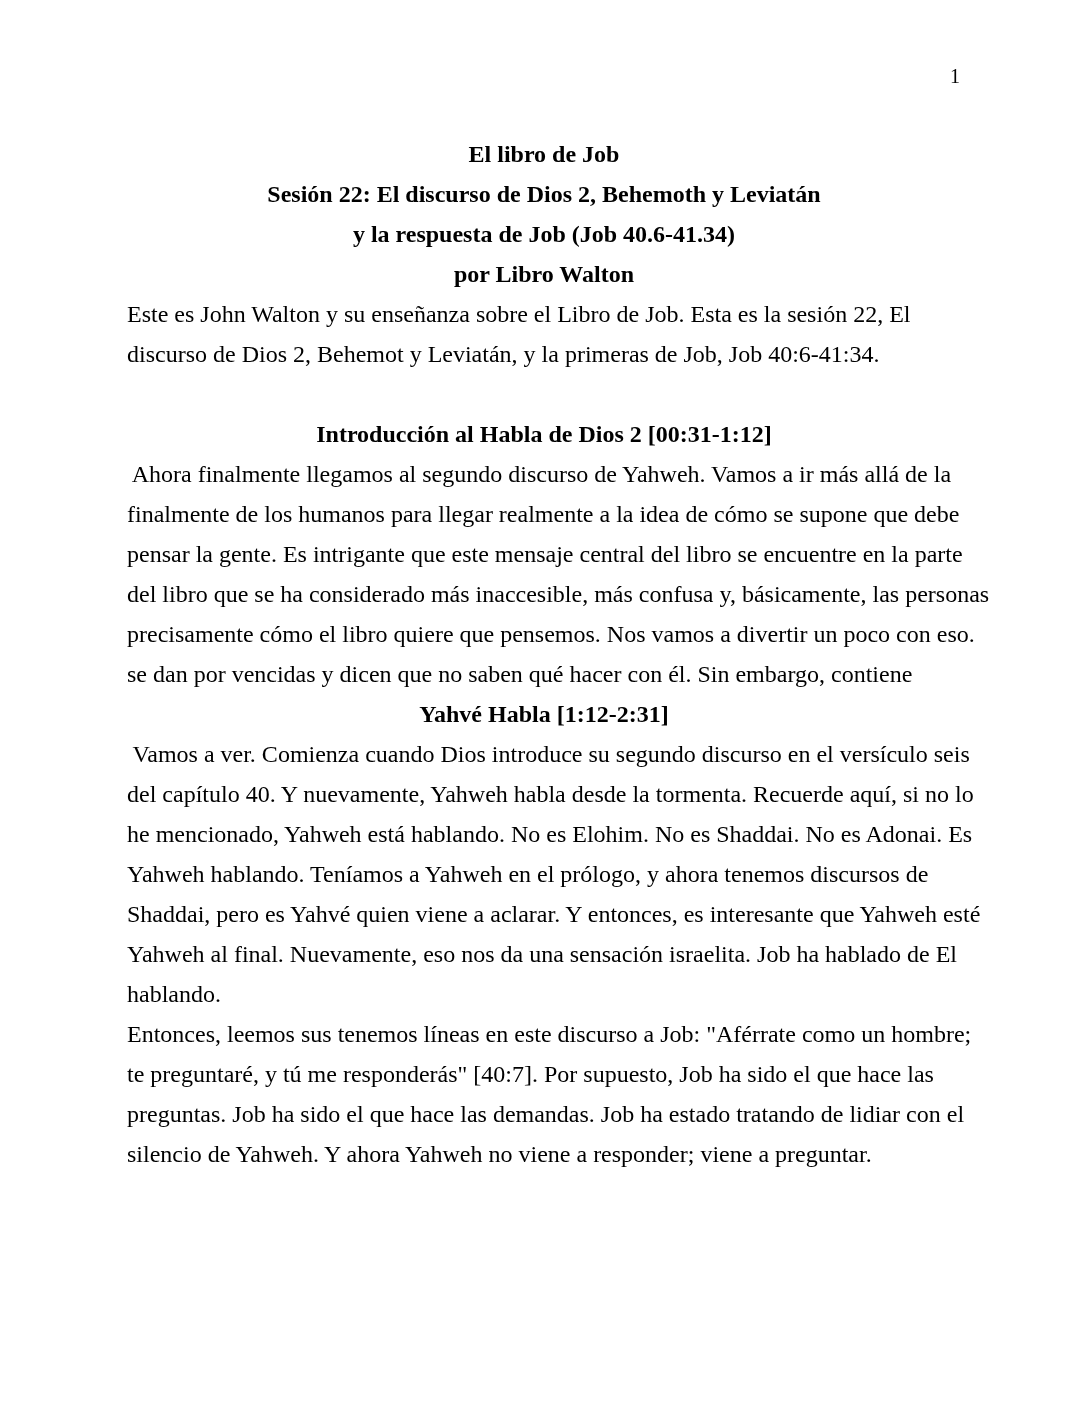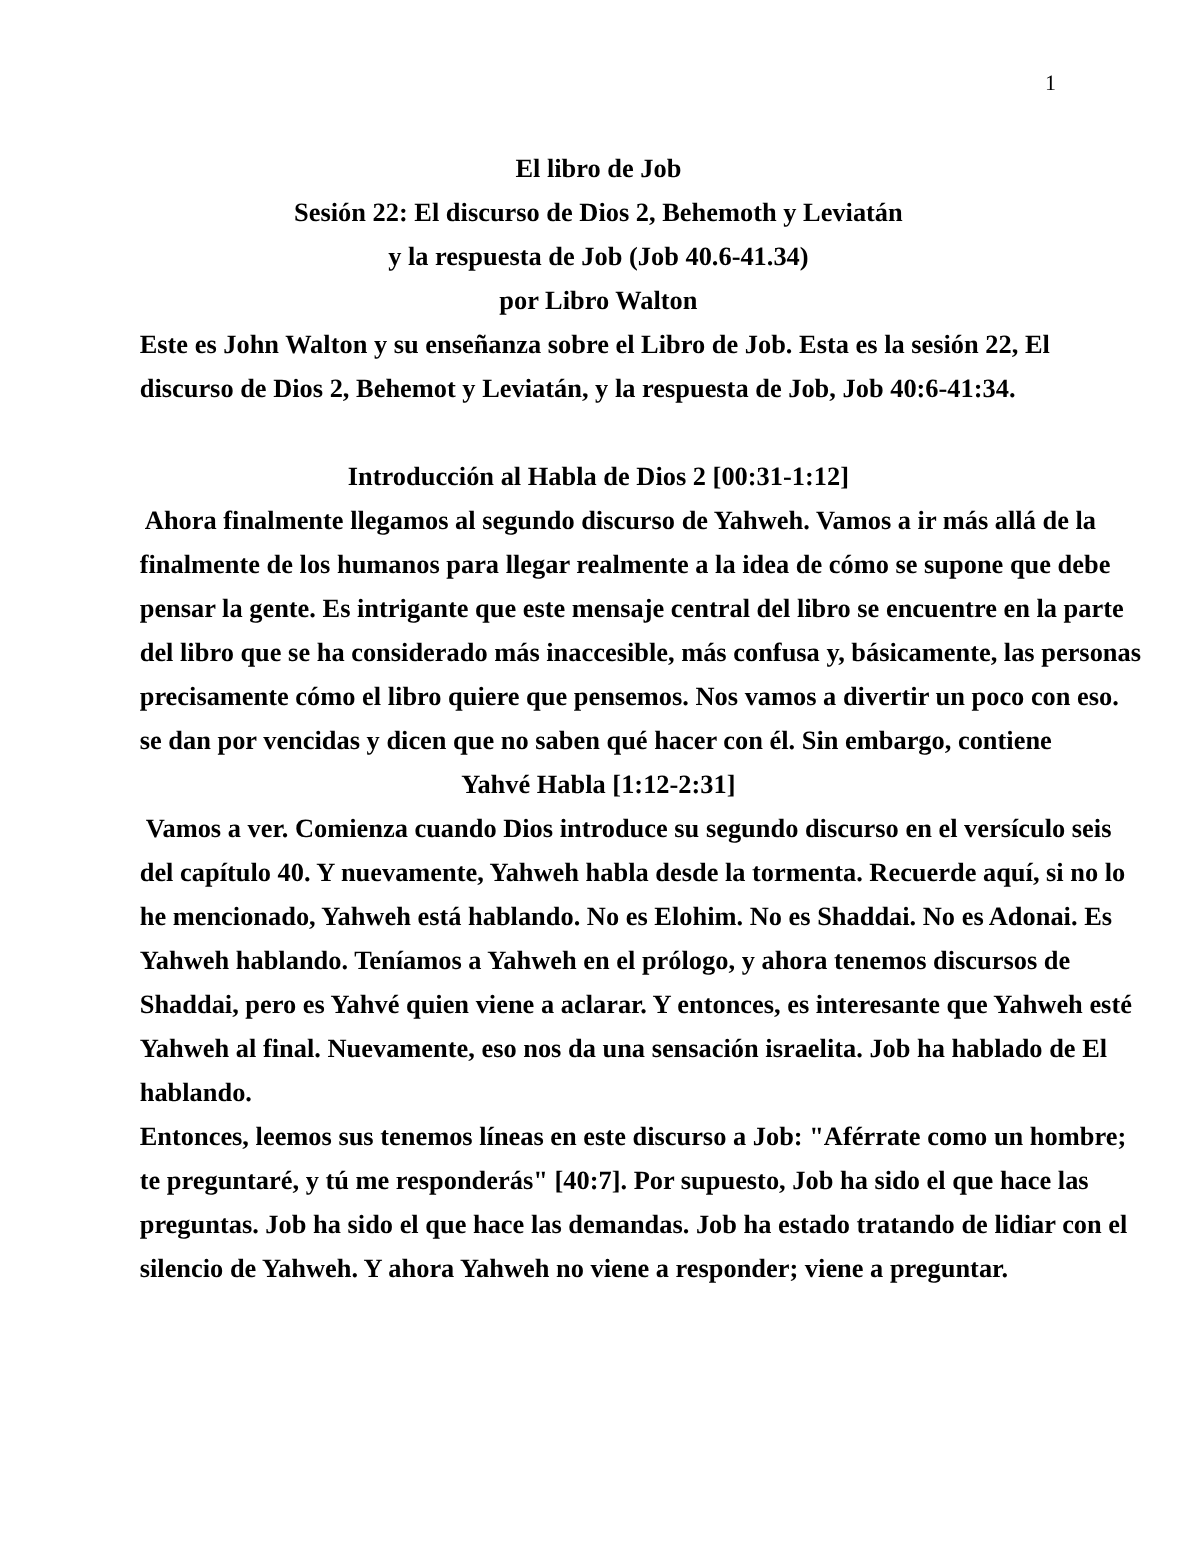--- a/index.html
+++ b/index.html
@@ -38,39 +38,39 @@
   }
   .block.title .line {
     text-align: center;
     font-weight: bold;
   }
   .block.heading .line {
     font-weight: bold;
   }
   .block.paragraph .line,
   .block.blank .line {
-    font-weight: bold;
+    font-weight: normal;
     text-align: left;
   }
 </style>
 </head>
 <body>
 
 <div class="page" style="background: rgb(255, 255, 255); color: rgb(0, 0, 0);">
   <div class="page-number">1</div>
   <div class="doc-body">
       <div class="block title">
         <div class="line">El libro de Job</div>
         <div class="line">Sesión 22: El discurso de Dios 2, Behemoth y Leviatán</div>
         <div class="line">y la respuesta de Job (Job 40.6-41.34)</div>
         <div class="line">por Libro Walton</div>
       </div>
       <div class="block paragraph">
         <div class="line">Este es John Walton y su enseñanza sobre el Libro de Job. Esta es la sesión 22, El</div>
-        <div class="line">discurso de Dios 2, Behemot y Leviatán, y la respuesta de Job, Job 40:6-41:34.</div>
+        <div class="line">discurso de Dios 2, Behemot y Leviatán, y la primeras de Job, Job 40:6-41:34.</div>
       </div>
       <div class="block blank">
         <div class="line">&nbsp;</div>
       </div>
       <div class="block heading">
         <div class="line">Introducción al Habla de Dios 2 [00:31-1:12]</div>
       </div>
       <div class="block paragraph">
         <div class="line"> Ahora finalmente llegamos al segundo discurso de Yahweh. Vamos a ir más allá de la</div>
         <div class="line">finalmente de los humanos para llegar realmente a la idea de cómo se supone que debe</div>

